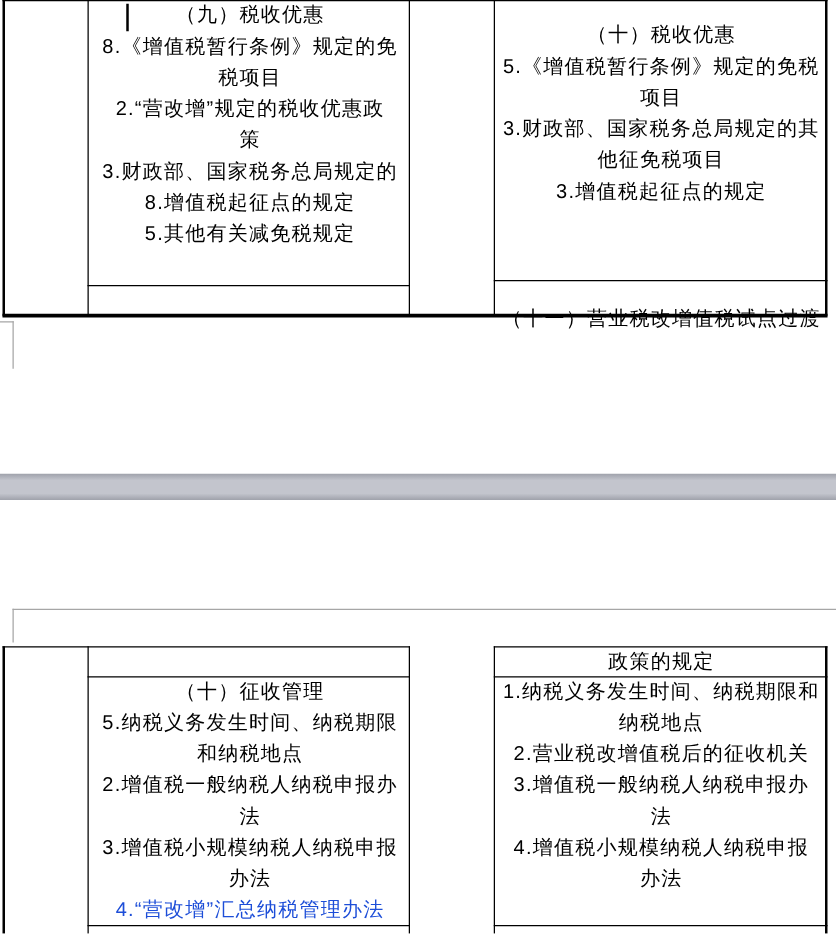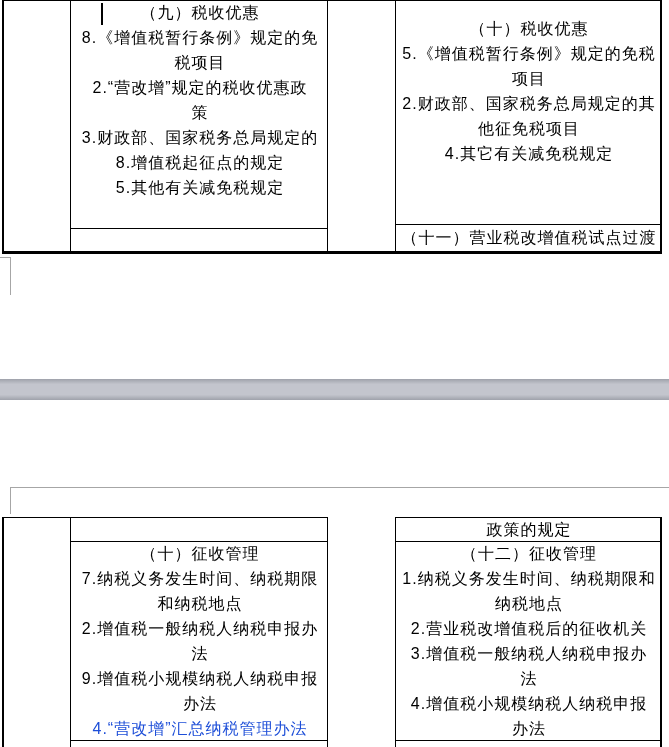--- a/index.html
+++ b/index.html
@@ -48,26 +48,26 @@
     <div class="line">策</div>
     <div class="line">3.财政部、国家税务总局规定的</div>
     <div class="line">8.增值税起征点的规定</div>
     <div class="line">5.其他有关减免税规定</div>
   </div>
 
   <div class="cell" style="left:399px;top:0;width:260px;margin-top:16px;">
     <div class="line">（十）税收优惠</div>
     <div class="line">5.《增值税暂行条例》规定的免税</div>
     <div class="line">项目</div>
-    <div class="line">2.财政部、国家税务总局规定的其</div>
+    <div class="line">3.财政部、国家税务总局规定的其</div>
     <div class="line">他征免税项目</div>
-    <div class="line">4.其它有关减免税规定</div>
+    <div class="line">3.增值税起征点的规定</div>
   </div>
 
-  <div class="cell" style="left:399px;top:225px;width:260px;">
+  <div class="cell" style="left:399px;top:243px;width:260px;">
     <div class="line">（十一）营业税改增值税试点过渡</div>
   </div>
 
   <div class="gline" style="left:0;top:257px;width:11px;height:1px;"></div>
   <div class="gline" style="left:10px;top:257px;width:1px;height:38px;"></div>
 
   <div class="band" style="top:379px;"></div>
 
   <div class="gline" style="left:10px;top:487px;width:659px;height:1px;"></div>
   <div class="gline" style="left:10px;top:487px;width:1px;height:27px;"></div>
@@ -83,31 +83,30 @@
   <div class="hline" style="left:395px;top:541px;width:267px;height:1px;"></div>
   <div class="hline" style="left:70px;top:740px;width:258px;height:1px;"></div>
   <div class="hline" style="left:395px;top:740px;width:267px;height:1px;"></div>
 
   <div class="cell" style="left:399px;top:517px;width:260px;">
     <div class="line">政策的规定</div>
   </div>
 
   <div class="cell" style="left:75px;top:541px;width:250px;">
     <div class="line">（十）征收管理</div>
-    <div class="line">7.纳税义务发生时间、纳税期限</div>
+    <div class="line">5.纳税义务发生时间、纳税期限</div>
     <div class="line">和纳税地点</div>
     <div class="line">2.增值税一般纳税人纳税申报办</div>
     <div class="line">法</div>
-    <div class="line">9.增值税小规模纳税人纳税申报</div>
+    <div class="line">3.增值税小规模纳税人纳税申报</div>
     <div class="line">办法</div>
     <div class="line red">4.“营改增”汇总纳税管理办法</div>
   </div>
 
   <div class="cell" style="left:399px;top:541px;width:260px;">
-    <div class="line">（十二）征收管理</div>
     <div class="line">1.纳税义务发生时间、纳税期限和</div>
     <div class="line">纳税地点</div>
     <div class="line">2.营业税改增值税后的征收机关</div>
     <div class="line">3.增值税一般纳税人纳税申报办</div>
     <div class="line">法</div>
     <div class="line">4.增值税小规模纳税人纳税申报</div>
     <div class="line">办法</div>
   </div>
 
 </div>

